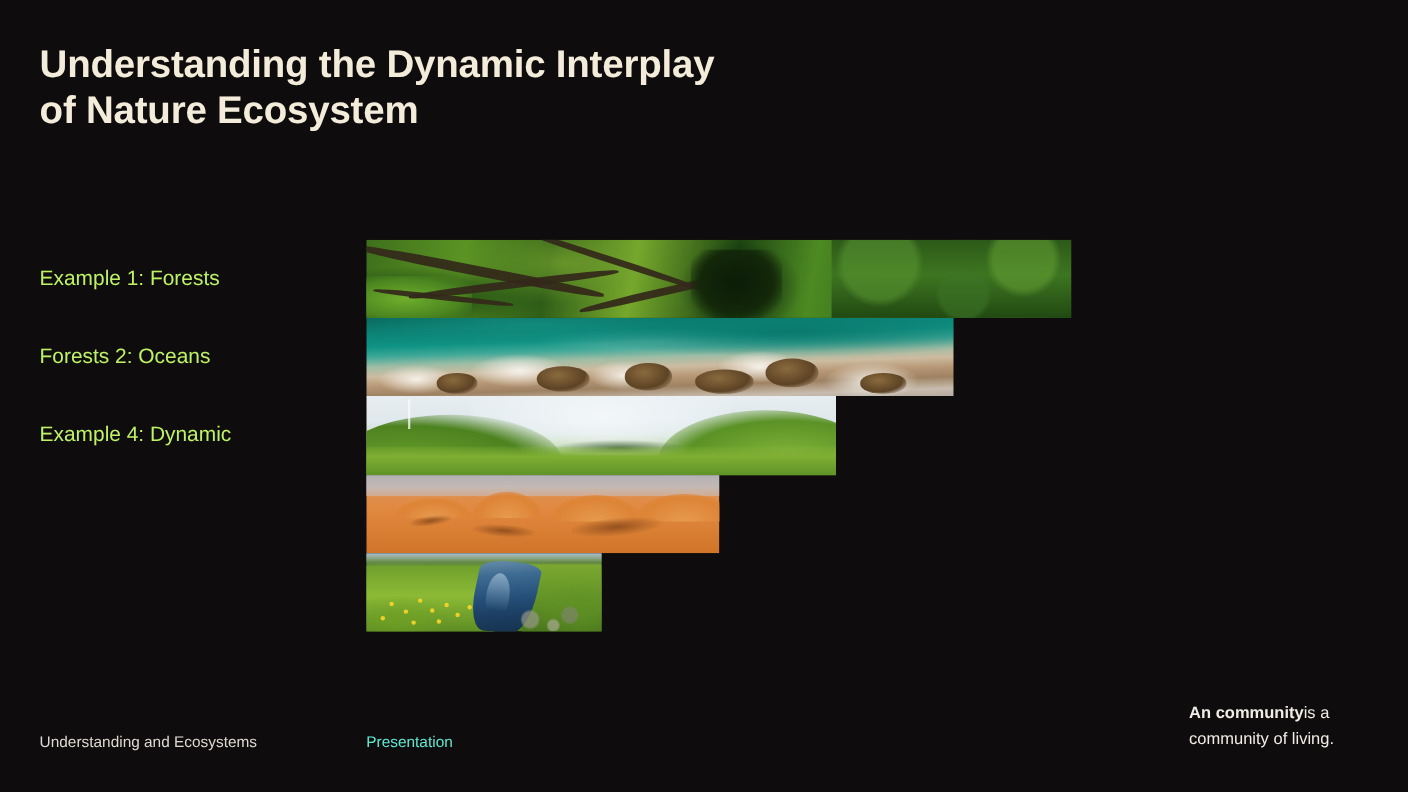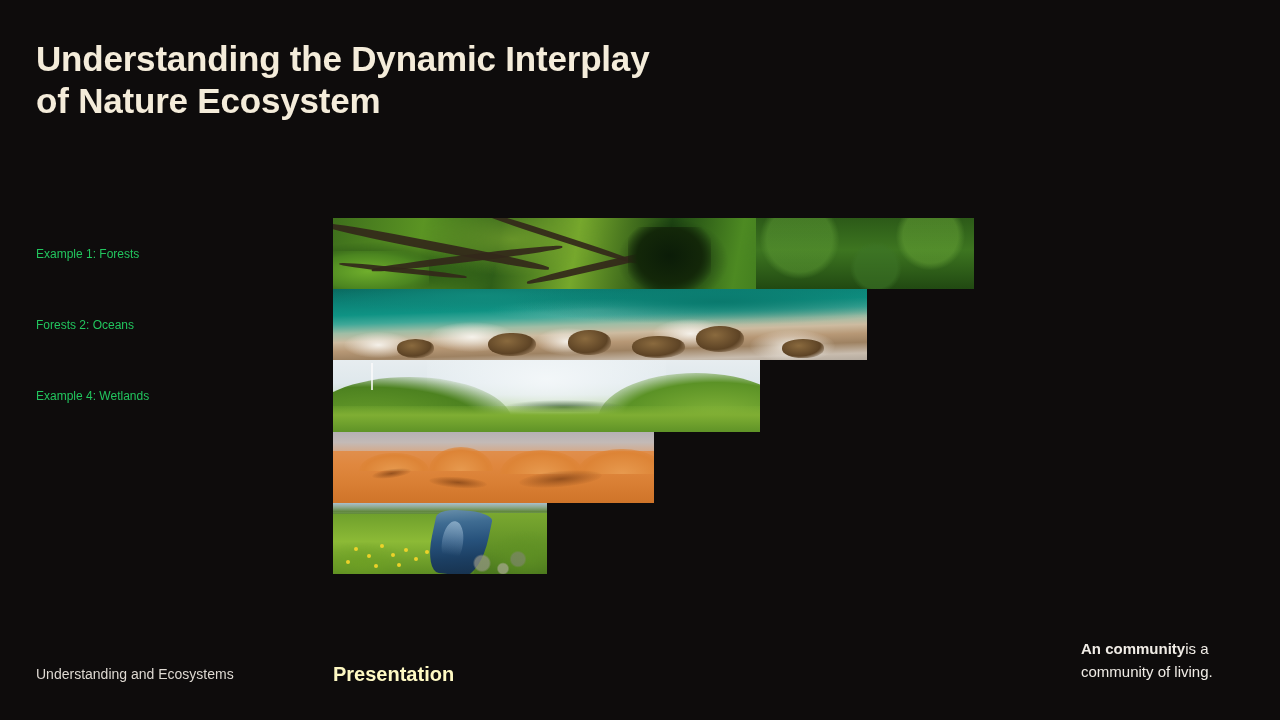--- a/index.html
+++ b/index.html
@@ -36,22 +36,22 @@
     top: 218px;
     width: 280px;
     height: 356px;
   }
   .example-row {
     height: 71.2px;
     display: flex;
     align-items: center;
   }
   .example-label {
-    color: #22c55e;
-    font-size: 12px;
+    color: #bef264;
+    font-size: 19px;
     line-height: 18px;
     white-space: nowrap;
   }
 
   
   #image-cascade {
     position: absolute;
     left: 333px;
     top: 218px;
     width: 641px;
@@ -284,25 +284,24 @@
     top: 665px;
     color: #ded9d2;
     font-size: 14px;
     line-height: 18px;
     white-space: nowrap;
   }
   #footer-center {
     position: absolute;
     left: 333px;
     top: 665px;
-    color: #fef9c3;
-    font-size: 20px;
+    color: #5eead4;
+    font-size: 14px;
     line-height: 18px;
     white-space: nowrap;
-    font-weight: bold;
   }
   #definition-note {
     position: absolute;
     left: 1081px;
     top: 637px;
     width: 190px;
     color: #f0ece6;
     font-size: 15px;
     line-height: 23px;
   }
@@ -317,21 +316,21 @@
 of Nature Ecosystem</div>
 
 <div id="examples-list">
   <div class="example-row">
     <span class="example-label">Example 1: Forests</span>
   </div>
   <div class="example-row">
     <span class="example-label">Forests 2: Oceans</span>
   </div>
   <div class="example-row">
-    <span class="example-label">Example 4: Wetlands</span>
+    <span class="example-label">Example 4: Dynamic</span>
   </div>
 </div>
 
 <div id="image-cascade">
 
   <div class="photo-bar ph-forest" style="top:0px;width:641px;">
     <div class="photo-inner">
       <div class="canopy-right"></div>
       <div class="leaf-left"></div>
       <div class="branch b1"></div>

